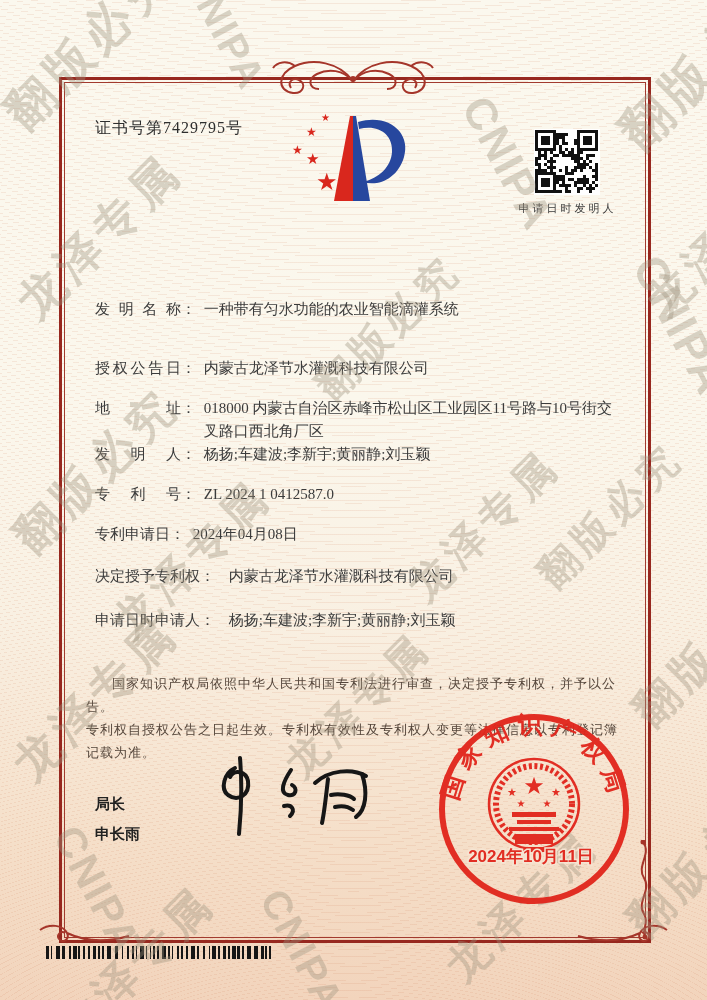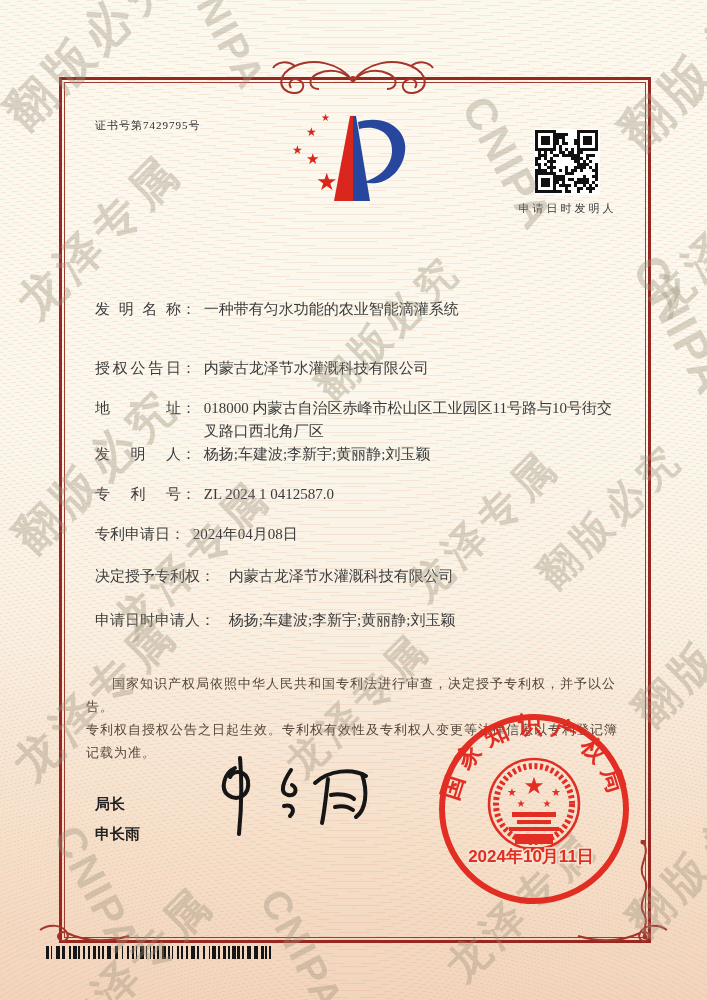--- a/index.html
+++ b/index.html
@@ -6,21 +6,21 @@
   #stage{position:relative;width:707px;height:1000px;margin:0 auto;overflow:hidden;
     font-family:"Liberation Serif","DejaVu Serif",serif;color:#3b3b3b;
     background:
       repeating-radial-gradient(ellipse 160% 55% at 50% 112%, rgba(209,128,92,0.14) 0 1px, rgba(0,0,0,0) 1px 7px),
       linear-gradient(180deg,#fbf8ee 0%,#fbf7ec 42%,#f9f0e2 62%,#f5dfc9 84%,#f2d4bc 100%);}
   .abs{position:absolute;}
   
   #frame{left:59px;top:77px;width:586px;height:860px;border:3px solid #97281f;z-index:2;}
   #frame-inner{position:absolute;inset:2px;border:1px solid #a23a2e;}
   
-  #cert-no{left:95px;top:118px;font-size:11px;letter-spacing:1px;color:#2e2e2e;z-index:3;}
+  #cert-no{left:95px;top:118px;font-size:16px;letter-spacing:1px;color:#2e2e2e;z-index:3;}
   #logo{left:288px;top:110px;width:132px;height:97px;z-index:3;}
   .logo-star{position:absolute;color:#d9271d;line-height:1;font-family:"DejaVu Sans",sans-serif;}
   #qr{left:534px;top:129px;width:66px;height:66px;z-index:3;background:#fff;}
   #qr .qc{position:absolute;background:#111;}
   #qr-caption{left:505px;top:201px;width:125px;text-align:center;font-size:11px;letter-spacing:3px;color:#3a3a3a;z-index:3;}
   #title{left:0;top:206px;width:707px;text-align:center;font-size:35px;font-weight:bold;
     letter-spacing:16px;text-indent:16px;color:#141414;z-index:3;}
   
   #fields{left:95px;top:290px;width:520px;z-index:3;font-size:15px;z-index:3;}
   .frow{position:absolute;left:0;line-height:23px;white-space:nowrap;}

